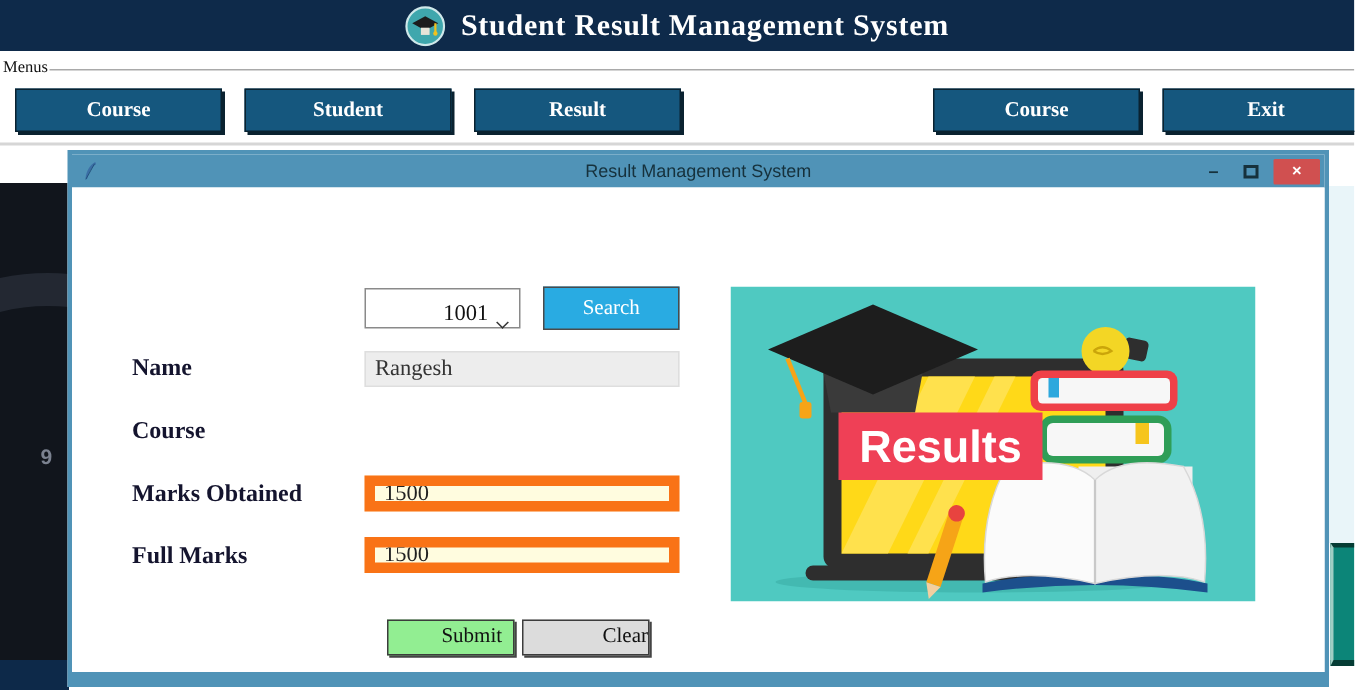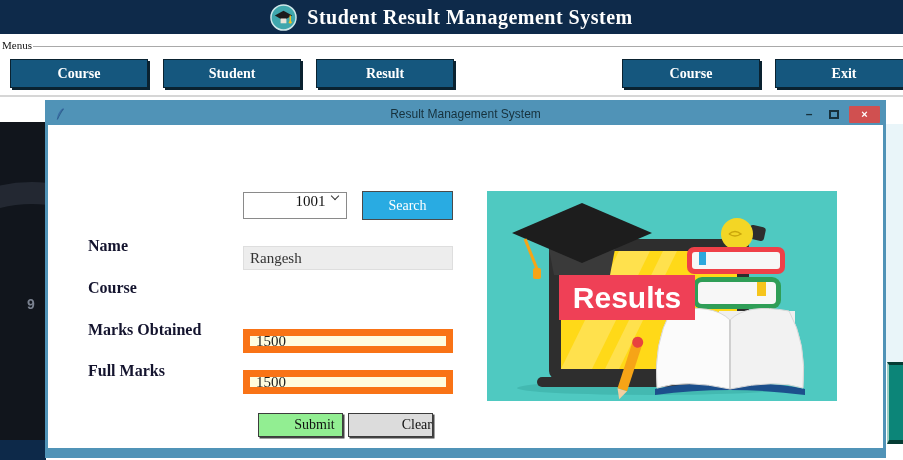--- a/index.html
+++ b/index.html
@@ -71,35 +71,35 @@
 
   .banner {
     position:absolute; left:10px; top:6px; width:815px; height:38px; background:#f8a50b;
     display:flex; align-items:center; justify-content:center;
     font-size:27px; font-weight:bold; color:#101010;
   }
 
   .f-label { position:absolute; left:40px; font-size:16px; font-weight:bold; color:#14142e; white-space:nowrap; }
   .combo {
     position:absolute; left:195px; top:67px; width:104px; height:27px;
-    border:1px solid #8a8a8a; background:#fff; display:flex; align-items:flex-start; cursor:pointer;padding-left:45px;
+    border:1px solid #8a8a8a; background:#fff; display:flex; align-items:flex-end; cursor:pointer;padding-left:45px;
   }
   .combo-value { flex:1; text-align:center; font-size:15px; color:#111; }
   .chevron {
     width:6px; height:6px; border-right:1px solid #333; border-bottom:1px solid #333;
     transform:rotate(45deg); margin-right:8px;
   }
   .btn-search {
     position:absolute; left:314px; top:66px; width:91px; height:29px;
     background:#29abe2; color:#fff; border:1px solid #4a4a4a;
     font-family:"Liberation Serif", serif; font-size:14px; cursor:pointer;
   }
   .field {
     position:absolute; left:195px; width:210px; height:24px;
-    font-family:"Liberation Serif", serif; font-size:15px; color:#333; padding-left:6px;margin-top:12px;
+    font-family:"Liberation Serif", serif; font-size:15px; color:#333; padding-left:6px;
   }
   .field.readonly { background:#ededed; border:1px solid #dedede; }
   .field.yellow { background:#fffcdf; border:7px solid #f97316; color:#222; }
 
   .btn-submit, .btn-clear {
     position:absolute; top:288px; width:85px; height:24px;
     font-family:"Liberation Serif", serif; font-size:14px; color:#111;
     border:1px solid #3c3c3c; box-shadow:1.5px 1.5px 0 #444; cursor:pointer;
   }
   .btn-submit { left:210px; background:#92ee92;padding-left:28px; }

